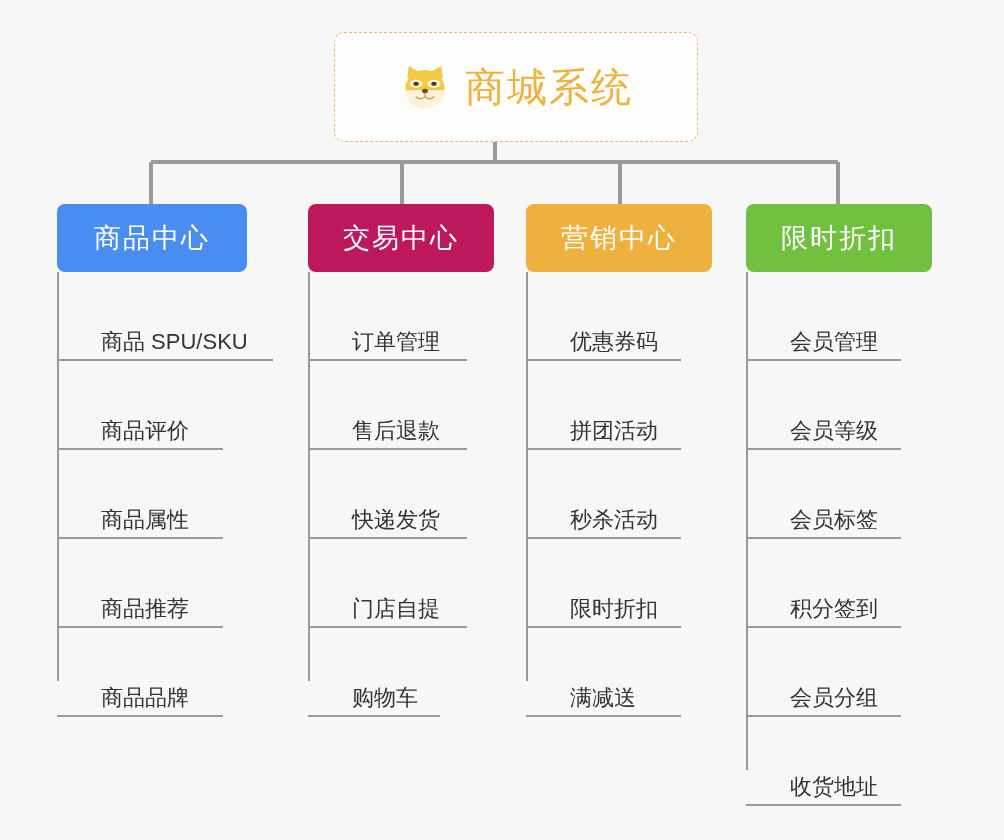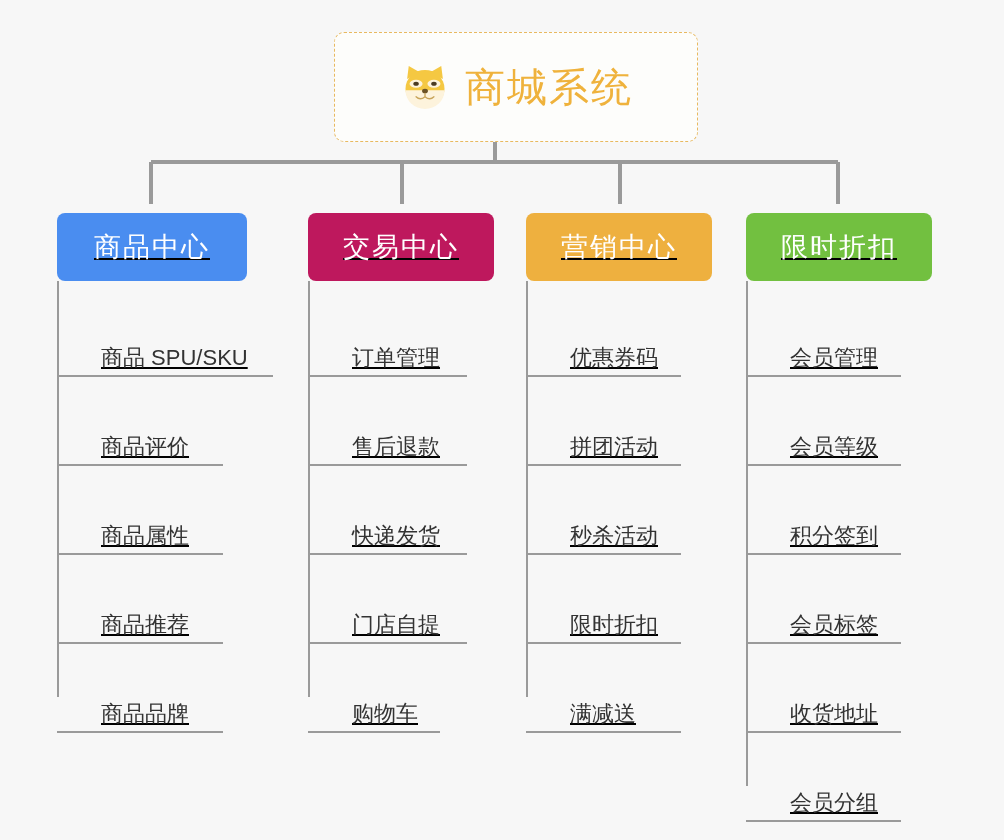--- a/index.html
+++ b/index.html
@@ -64,22 +64,21 @@
 
   
   .columns {
     position: absolute;
     left: 0;
     top: 204px;
     width: 1004px;
   }
   .column {
     position: absolute;
-    top: 9px;
-    text-decoration: underline;
+    top: 0;
   }
   .col-0 { left: 57px;  width: 190px; }
   .col-1 { left: 308px; width: 186px; }
   .col-2 { left: 526px; width: 186px; }
   .col-3 { left: 746px; width: 186px; }
 
   .cat-box {
     height: 68px;
     border-radius: 8px;
     display: flex;
@@ -87,21 +86,21 @@
     justify-content: center;
     color: #ffffff;
     font-size: 27px;
     letter-spacing: 2px;
     box-sizing: border-box;
   }
 
   .leaf-list {
     position: relative;
     margin-top: 0;
-    padding-top: 7px;
+    padding-top: 0;
   }
   
   .leaf-list::before {
     content: "";
     position: absolute;
     left: 0;
     top: 0;
     bottom: 36px;
     width: 2px;
     background: #9a9a9a;
@@ -259,28 +258,28 @@
         <span>限时折扣</span>
       </div>
       <div class="leaf-list">
         <div class="leaf-item">
           <span class="leaf-label">会员管理</span>
         </div>
         <div class="leaf-item">
           <span class="leaf-label">会员等级</span>
         </div>
         <div class="leaf-item">
+          <span class="leaf-label">会员标签</span>
+        </div>
+        <div class="leaf-item">
           <span class="leaf-label">积分签到</span>
         </div>
         <div class="leaf-item">
-          <span class="leaf-label">会员标签</span>
+          <span class="leaf-label">会员分组</span>
         </div>
         <div class="leaf-item">
           <span class="leaf-label">收货地址</span>
-        </div>
-        <div class="leaf-item">
-          <span class="leaf-label">会员分组</span>
         </div>
       </div>
     </div>
 
   </div>
 </div>
 
 </body></html>

